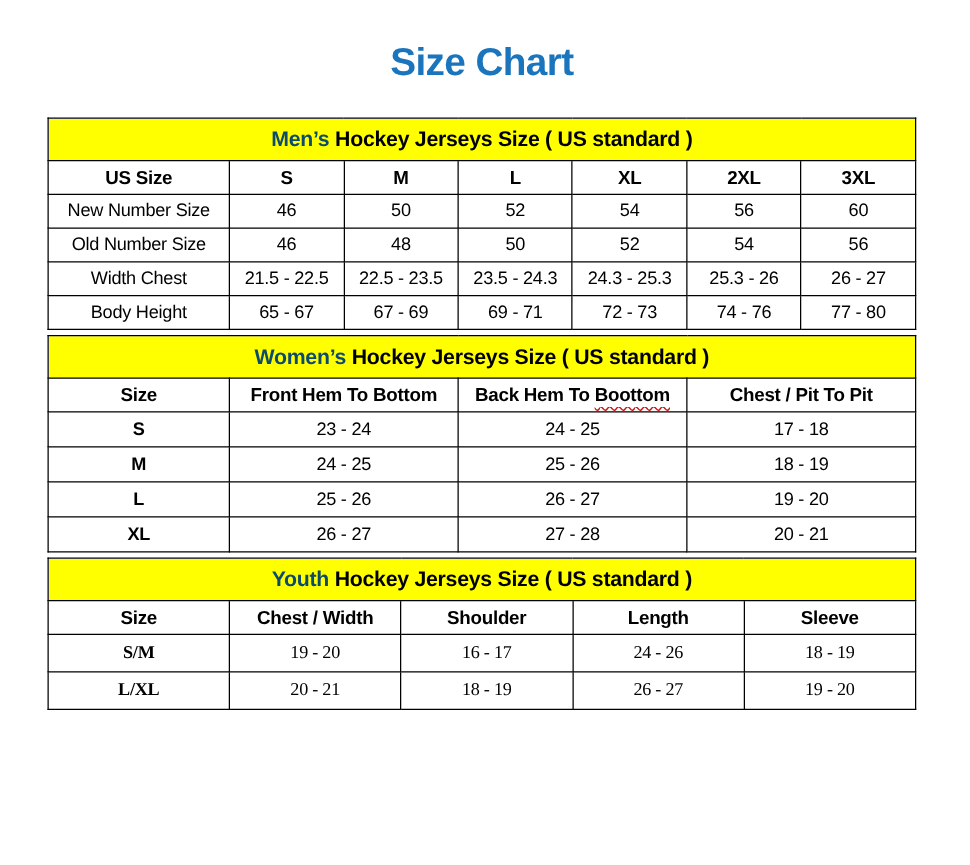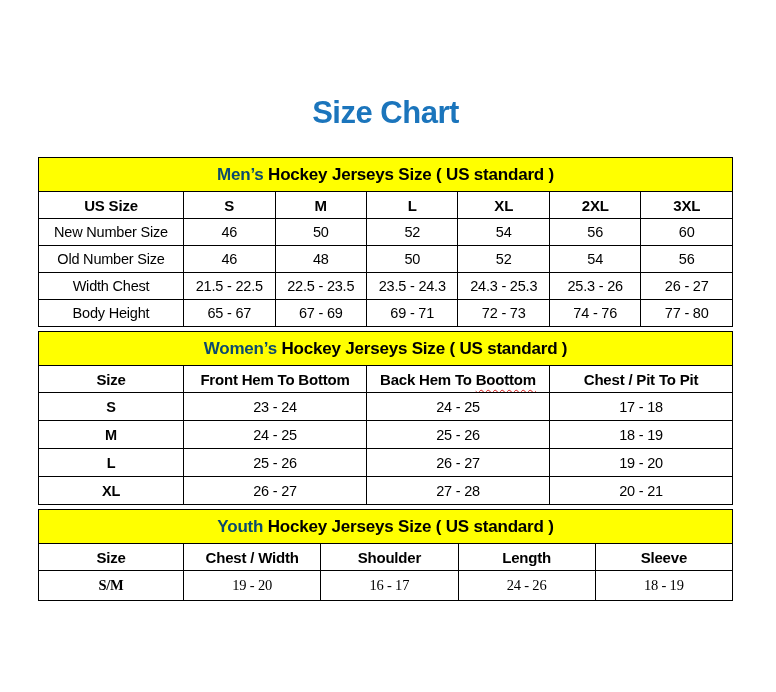--- a/index.html
+++ b/index.html
@@ -8,21 +8,21 @@
     background: #ffffff;
   }
   body {
     width: 776px;
     height: 692px;
     font-family: "Liberation Sans", sans-serif;
     color: #000000;
     overflow: hidden;
   }
   .page-title {
-    margin: 95px 0 0 38px;
+    margin: 32px 0 0 38px;
     width: 695px;
     text-align: center;
     font-size: 31px;
     font-weight: bold;
     color: #1b75bc;
     letter-spacing: -0.5px;
   }
   .chart-wrap {
     margin: 26px 0 0 38px;
     width: 695px;
@@ -212,16 +212,23 @@
         </tr>
     </thead>
     <tbody>
         <tr>
           <td class="first-col">S/M</td>
           <td>19 - 20</td>
           <td>16 - 17</td>
           <td>24 - 26</td>
           <td>18 - 19</td>
         </tr>
+        <tr>
+          <td class="first-col">L/XL</td>
+          <td>20 - 21</td>
+          <td>18 - 19</td>
+          <td>26 - 27</td>
+          <td>19 - 20</td>
+        </tr>
       </tbody>
   </table>
 
 </div>
 
 </body></html>

